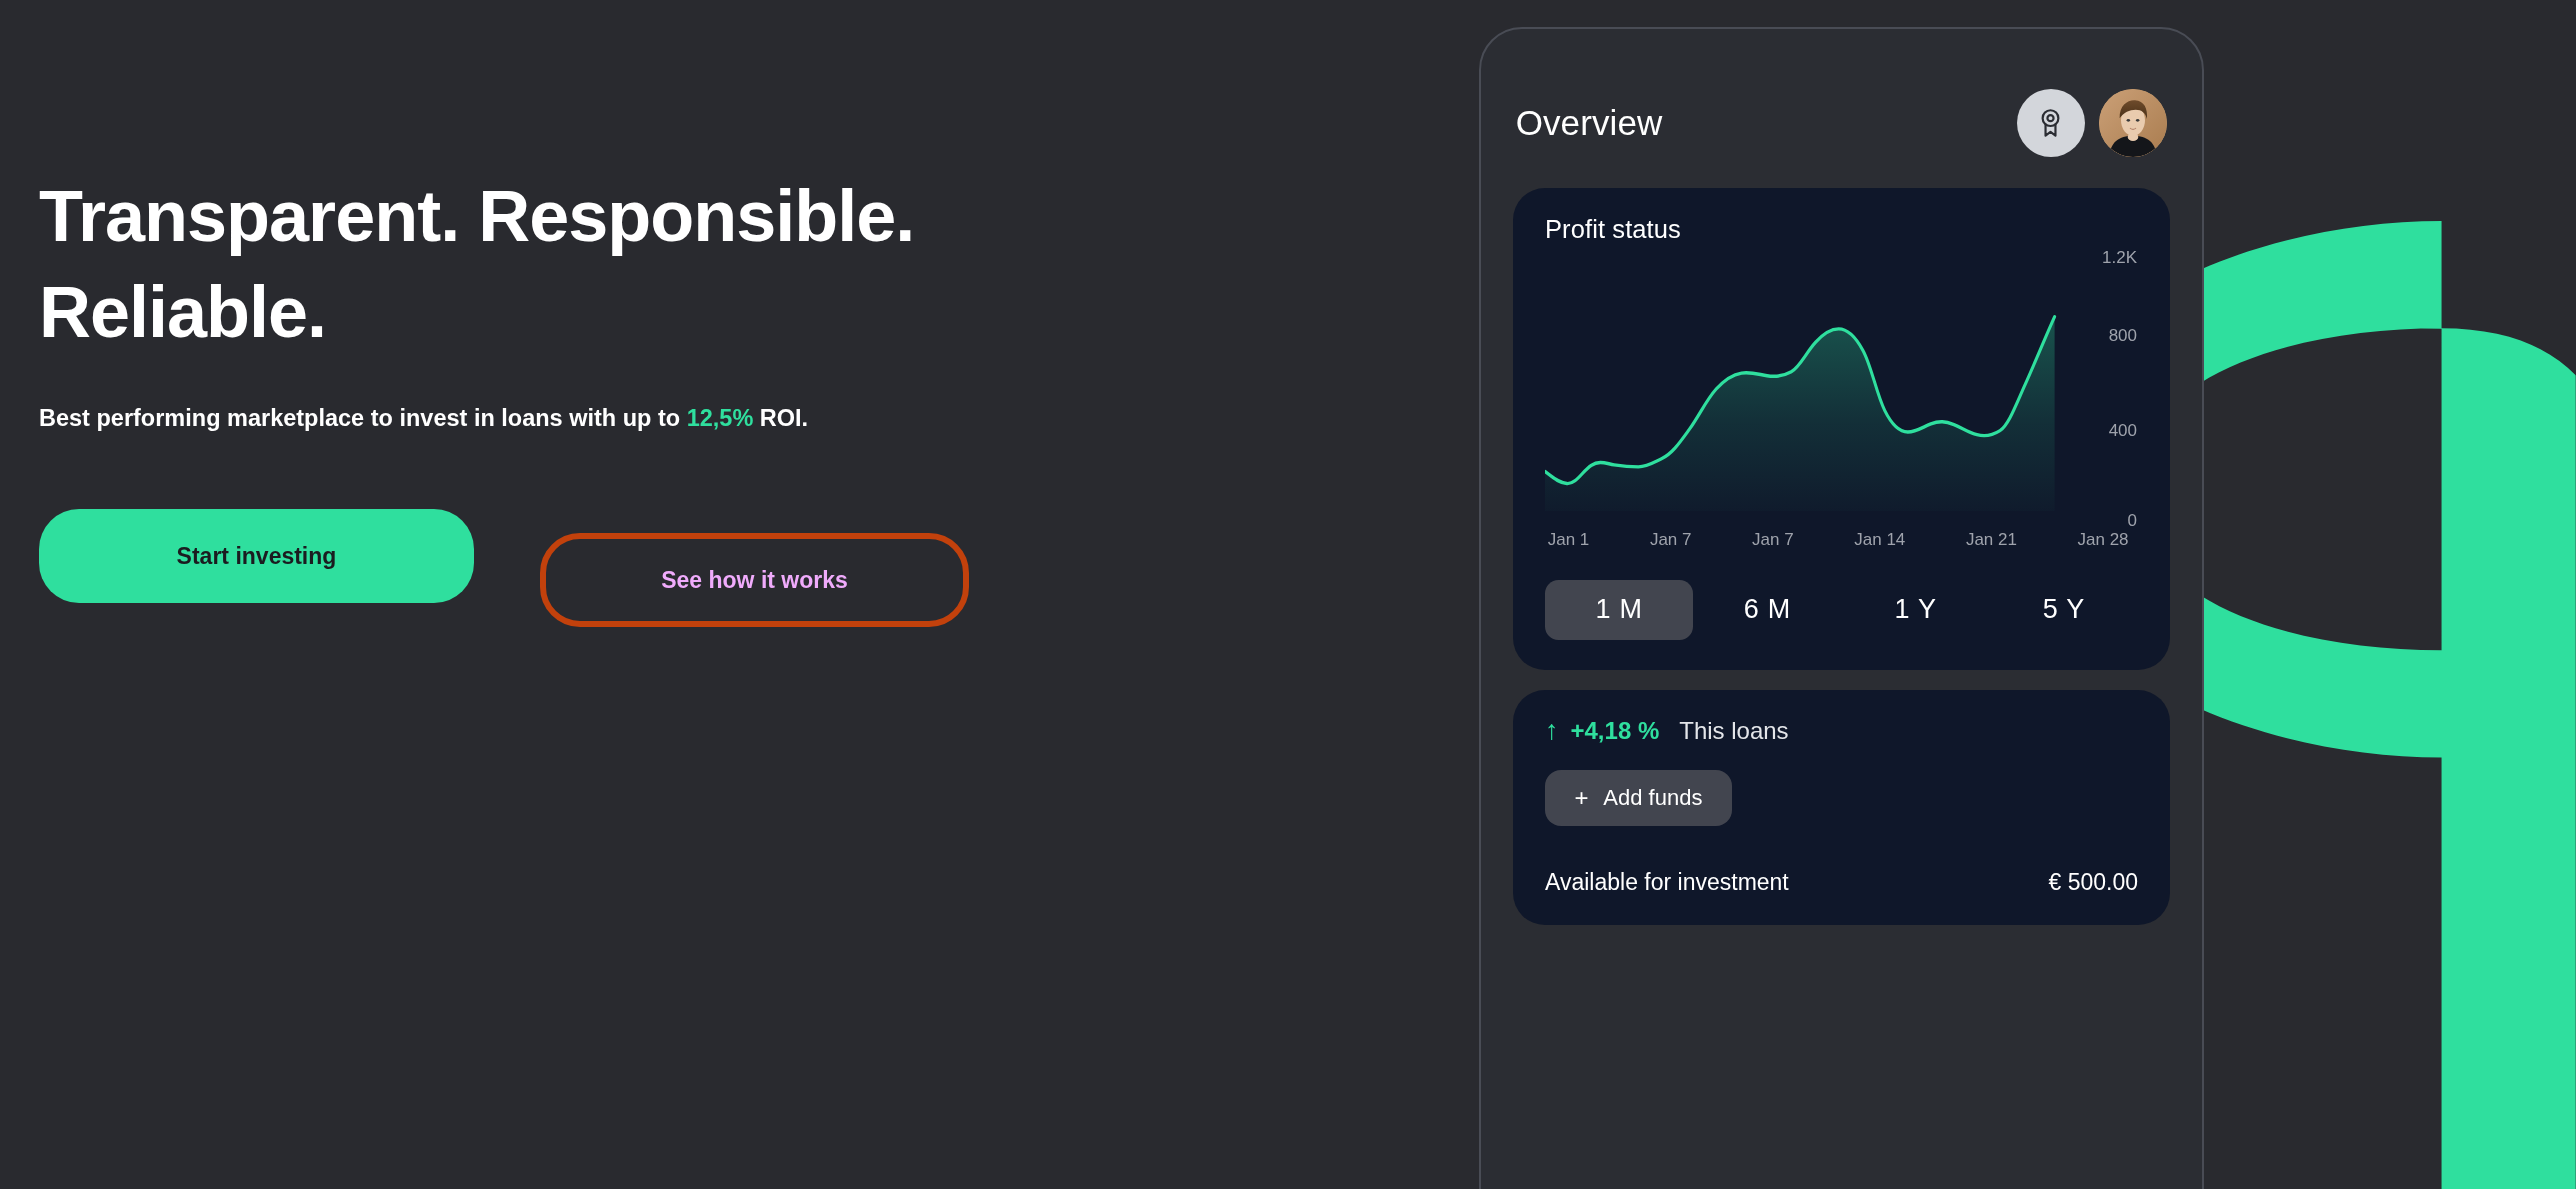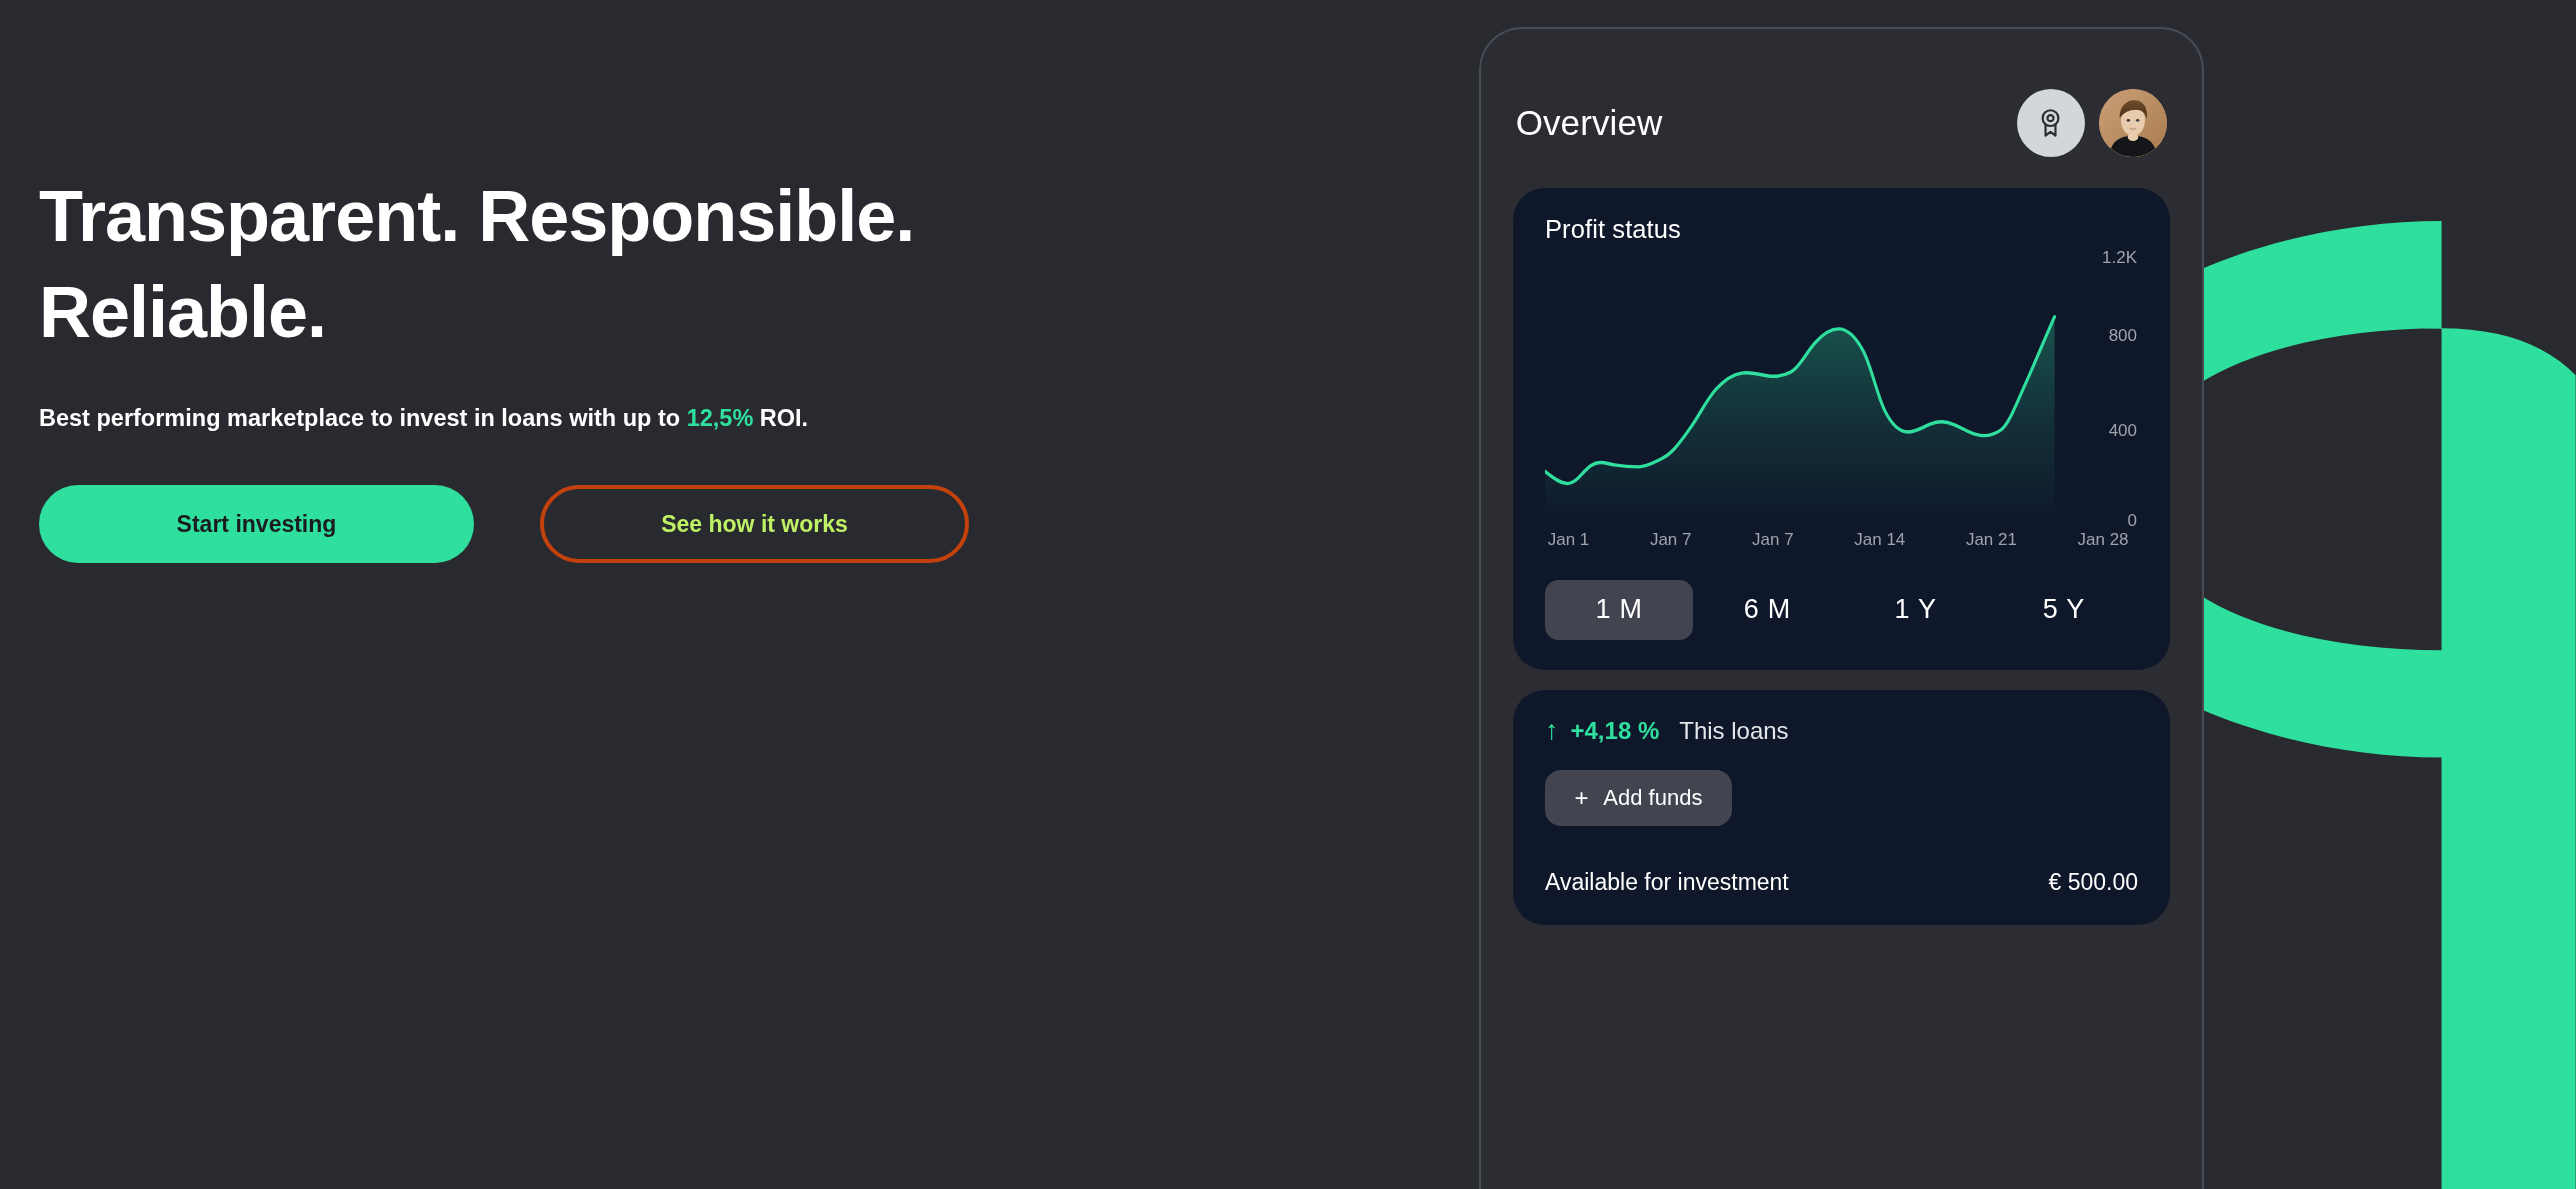--- a/index.html
+++ b/index.html
@@ -66,39 +66,40 @@
     margin-top: 48px;
     display: flex;
     align-items: center;
     gap: 66px;
   }
 
   .btn {
     display: inline-flex;
     align-items: center;
     justify-content: center;
-    height: 78px;
+    height: 94px;
     border-radius: 40px;
     font-size: 23px;
     font-weight: 700;
     cursor: pointer;
     white-space: nowrap;
     font-family: "Liberation Sans", sans-serif;
   }
   .btn-primary {
     width: 435px;
     background: #2FDF9E;
     color: #1B1C20;
     border: none;
   }
   .btn-ghost {
     width: 429px;
     background: transparent;
-    color: #bef264;
-    border: 4px solid #c2410c;
+    color: #f0abfc;
+    border: 6px solid #c2410c;
+    margin-top: 48px;
   }
 
   
   .phone {
     position: absolute;
     left: 1479px;
     top: 27px;
     width: 725px;
     height: 1221px;
     border: 2px solid #494C55;

